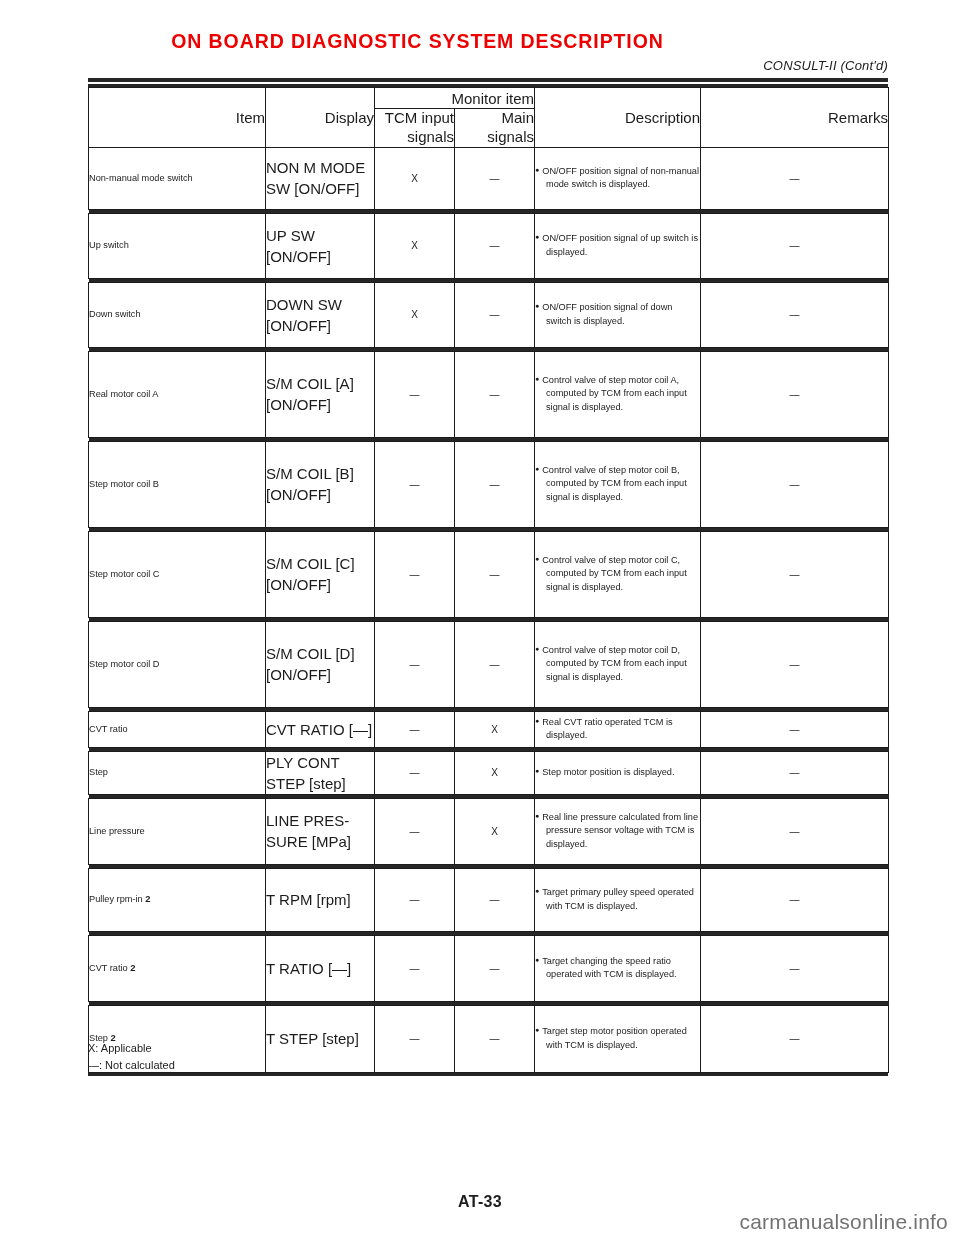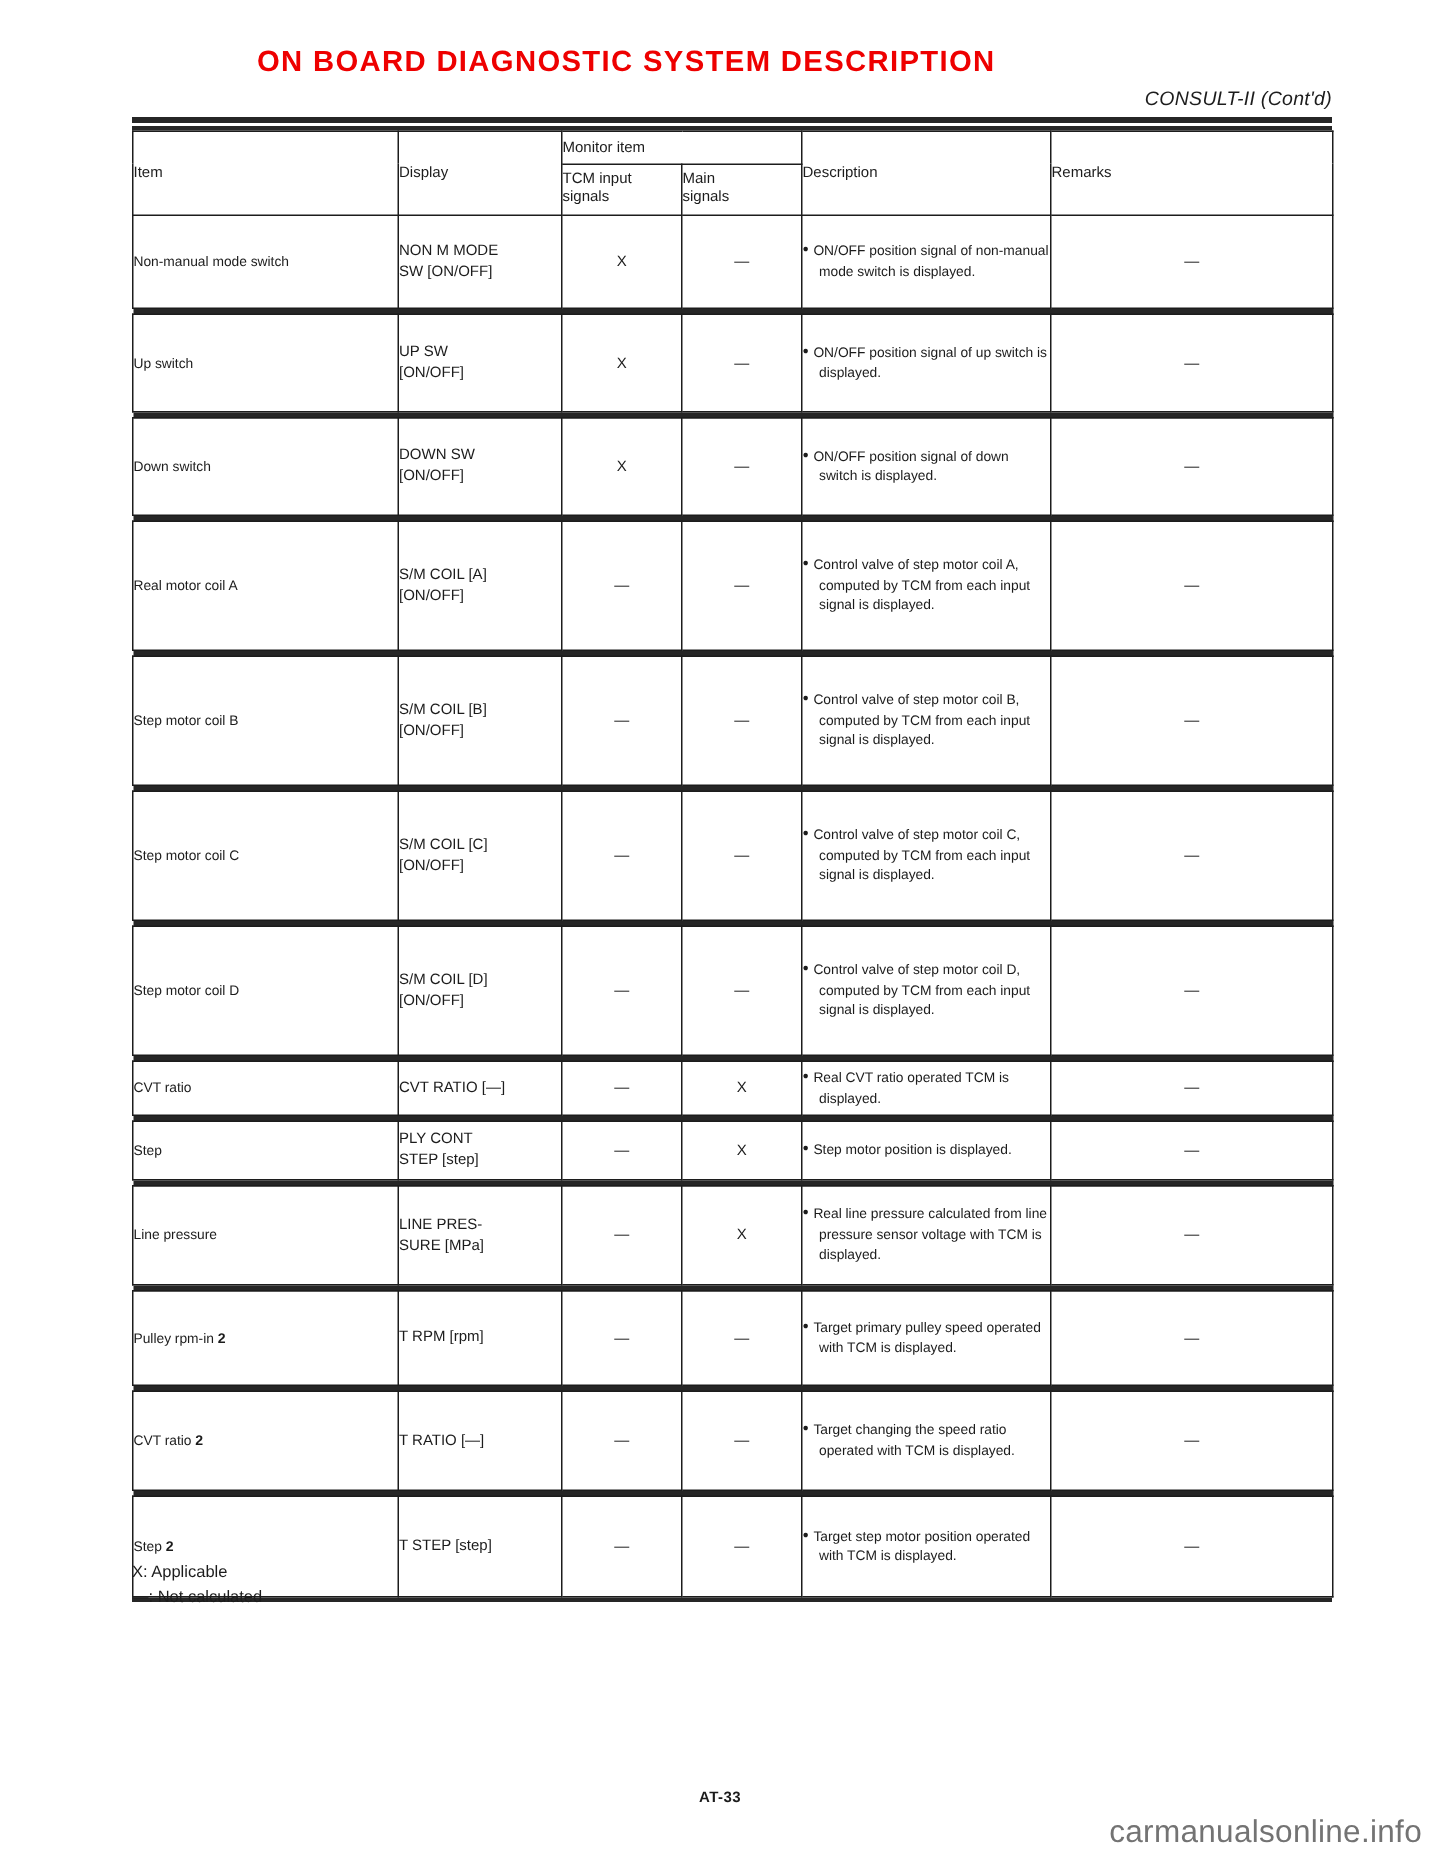--- a/index.html
+++ b/index.html
@@ -83,22 +83,22 @@
   }
   .rule-bottom {
     height: 3px;
     background: #262626;
     width: 800px;
     margin-top: 0;
   }
 
   
   .hd {
-    text-align: left;
-    font-size: 10px;
+    text-align: right;
+    font-size: 15px;
     color: #1c1c1c;
     padding: 4px 2px;
   }
   .hd-monitor { height: 20px; }
   .hd-sub { height: 32px; line-height: 1.25; }
   .hd-tall { height: 55px; }
 
   
   tr.row-sep td {
     border: none;
@@ -110,21 +110,21 @@
   
   .c-item {
     padding: 6px 3px 6px 8px;
     vertical-align: top;
     font-size: 9.2px;
     line-height: 1.35;
   }
   .c-display {
     padding: 6px 3px 6px 7px;
     vertical-align: top;
-    font-size: 10px;
+    font-size: 15px;
     font-weight: bold;
     line-height: 1.4;
   }
   .c-sig {
     text-align: center;
     vertical-align: middle;
     font-size: 10px;
   }
   .c-desc {
     padding: 6px 6px 6px 5px;
@@ -164,21 +164,21 @@
   }
   .footnotes div { white-space: nowrap; }
 
   
   .page-no {
     position: absolute;
     left: 0;
     top: 1193px;
     width: 960px;
     text-align: center;
-    font-size: 10px;
+    font-size: 16px;
     font-weight: bold;
     letter-spacing: 0.3px;
     color: #1c1c1c;
   }
   .watermark {
     position: absolute;
     right: 12px;
     bottom: 8px;
     font-size: 21px;
     color: #737373;

